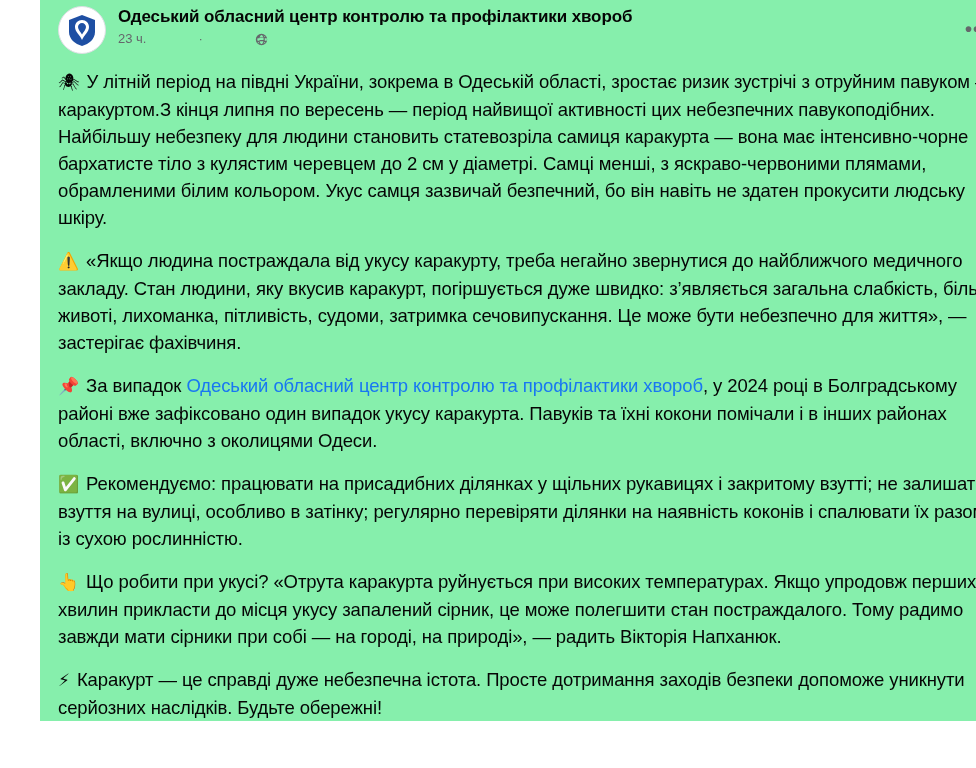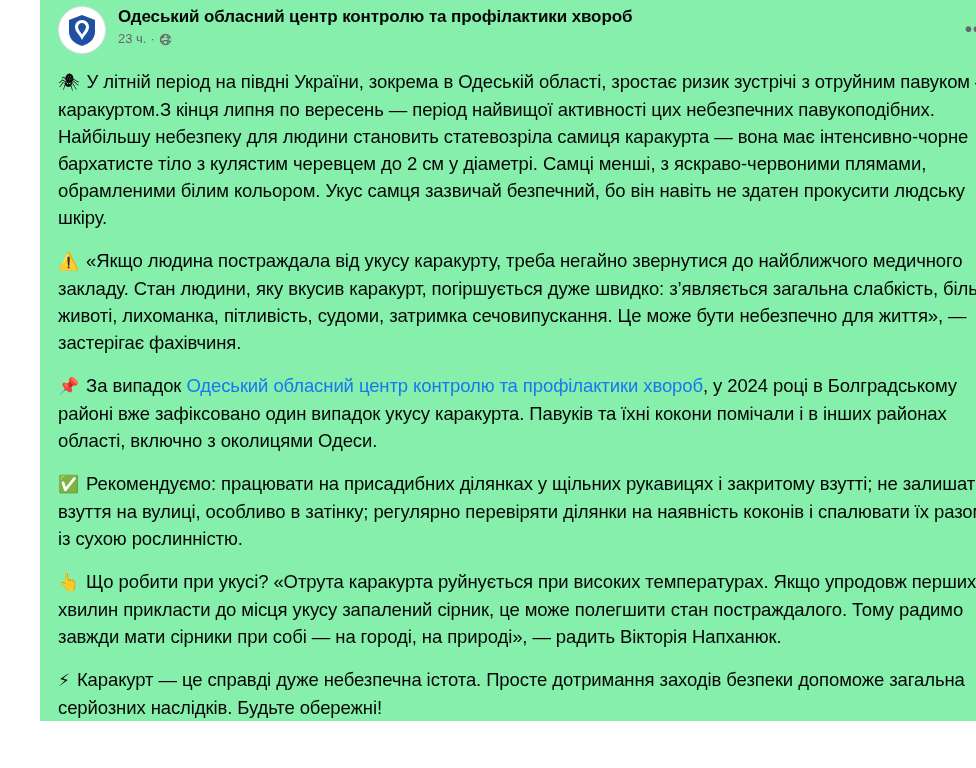--- a/index.html
+++ b/index.html
@@ -55,20 +55,21 @@
     color: #050505;
     letter-spacing: -0.1px;
   }
   .meta-row {
     display: flex;
     align-items: center;
     margin-top: 4px;
     font-size: 13px;
     color: #65676b;
     line-height: 16px;
+    gap: 48px;
   }
   .meta-sep {
     margin: 0 4px;
     color: #65676b;
   }
   .globe-icon {
     display: inline-flex;
     align-items: center;
     justify-content: center;
     width: 13px;
@@ -146,16 +147,16 @@
     <p class="para"><span class="emoji">🕷</span><span> У літній період на півдні України, зокрема в Одеській області, зростає ризик зустрічі з отруйним павуком — каракуртом.З кінця липня по вересень — період найвищої активності цих небезпечних павукоподібних. Найбільшу небезпеку для людини становить статевозріла самиця каракурта — вона має інтенсивно-чорне бархатисте тіло з кулястим черевцем до 2 см у діаметрі. Самці менші, з яскраво-червоними плямами, обрамленими білим кольором. Укус самця зазвичай безпечний, бо він навіть не здатен прокусити людську шкіру.</span></p>
 
     <p class="para"><span class="emoji">⚠️</span><span> «Якщо людина постраждала від укусу каракурту, треба негайно звернутися до найближчого медичного закладу. Стан людини, яку вкусив каракурт, погіршується дуже швидко: з’являється загальна слабкість, біль у животі, лихоманка, пітливість, судоми, затримка сечовипускання. Це може бути небезпечно для життя», — застерігає фахівчиня.</span></p>
 
     <p class="para"><span class="emoji">📌</span><span> За випадок </span><a class="link">Одеський обласний центр контролю та профілактики хвороб</a><span>, у 2024 році в Болградському районі вже зафіксовано один випадок укусу каракурта. Павуків та їхні кокони помічали і в інших районах області, включно з околицями Одеси.</span></p>
 
     <p class="para"><span class="emoji">✅</span><span> Рекомендуємо: працювати на присадибних ділянках у щільних рукавицях і закритому взутті; не залишати взуття на вулиці, особливо в затінку; регулярно перевіряти ділянки на наявність коконів і спалювати їх разом із сухою рослинністю.</span></p>
 
     <p class="para"><span class="emoji">👆</span><span> Що робити при укусі? «Отрута каракурта руйнується при високих температурах. Якщо упродовж перших хвилин прикласти до місця укусу запалений сірник, це може полегшити стан постраждалого. Тому радимо завжди мати сірники при собі — на городі, на природі», — радить Вікторія Напханюк.</span></p>
 
-    <p class="para"><span class="emoji">⚡</span><span> Каракурт — це справді дуже небезпечна істота. Просте дотримання заходів безпеки допоможе загальна серйозних наслідків. Будьте обережні!</span></p>
+    <p class="para"><span class="emoji">⚡</span><span> Каракурт — це справді дуже небезпечна істота. Просте дотримання заходів безпеки допоможе уникнути серйозних наслідків. Будьте обережні!</span></p>
 
   </div>
 </div>
 
 </body></html>

